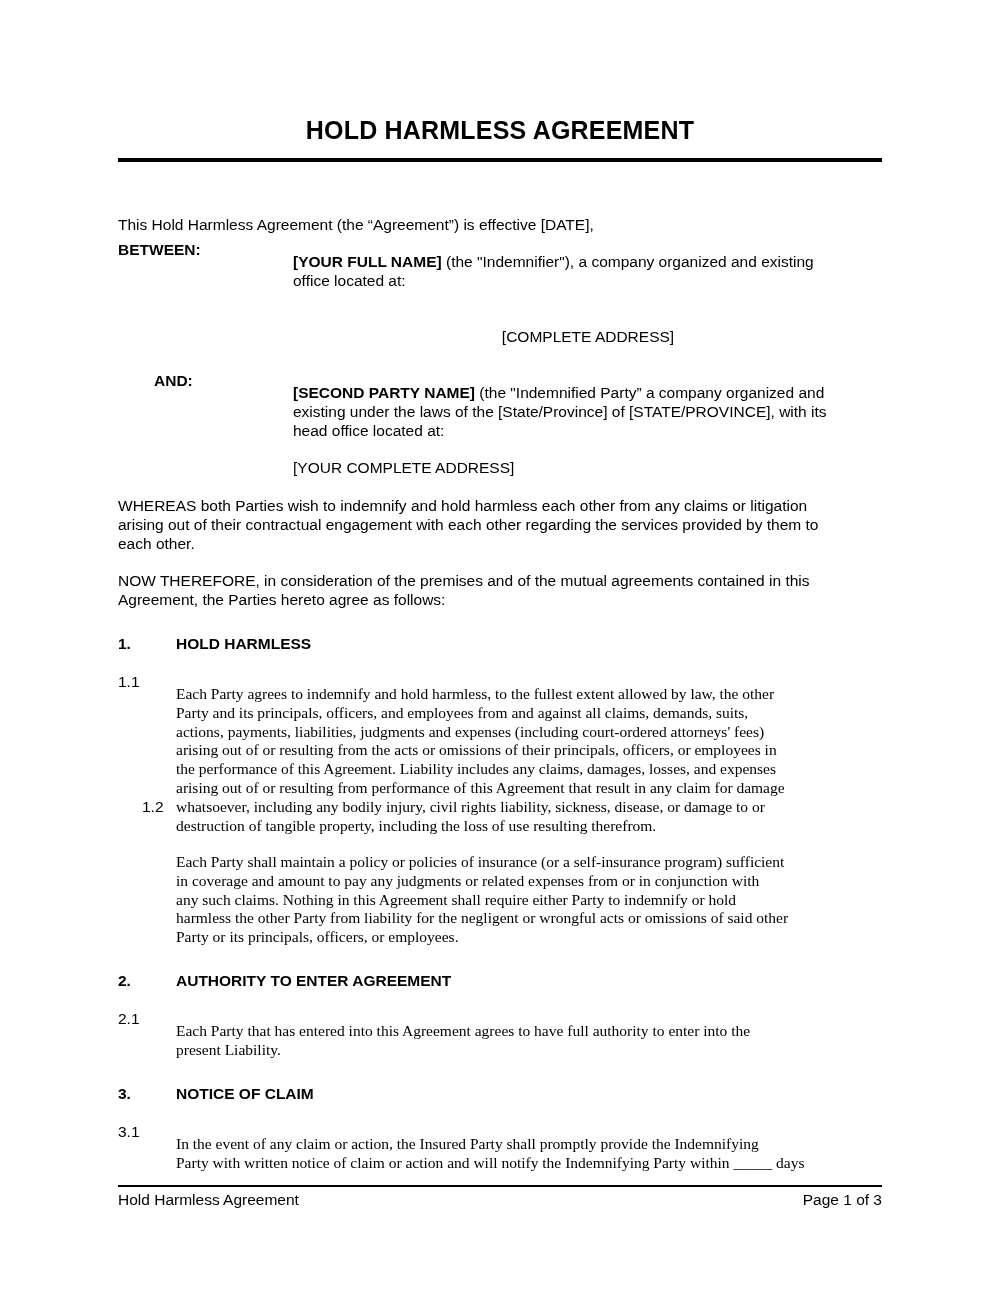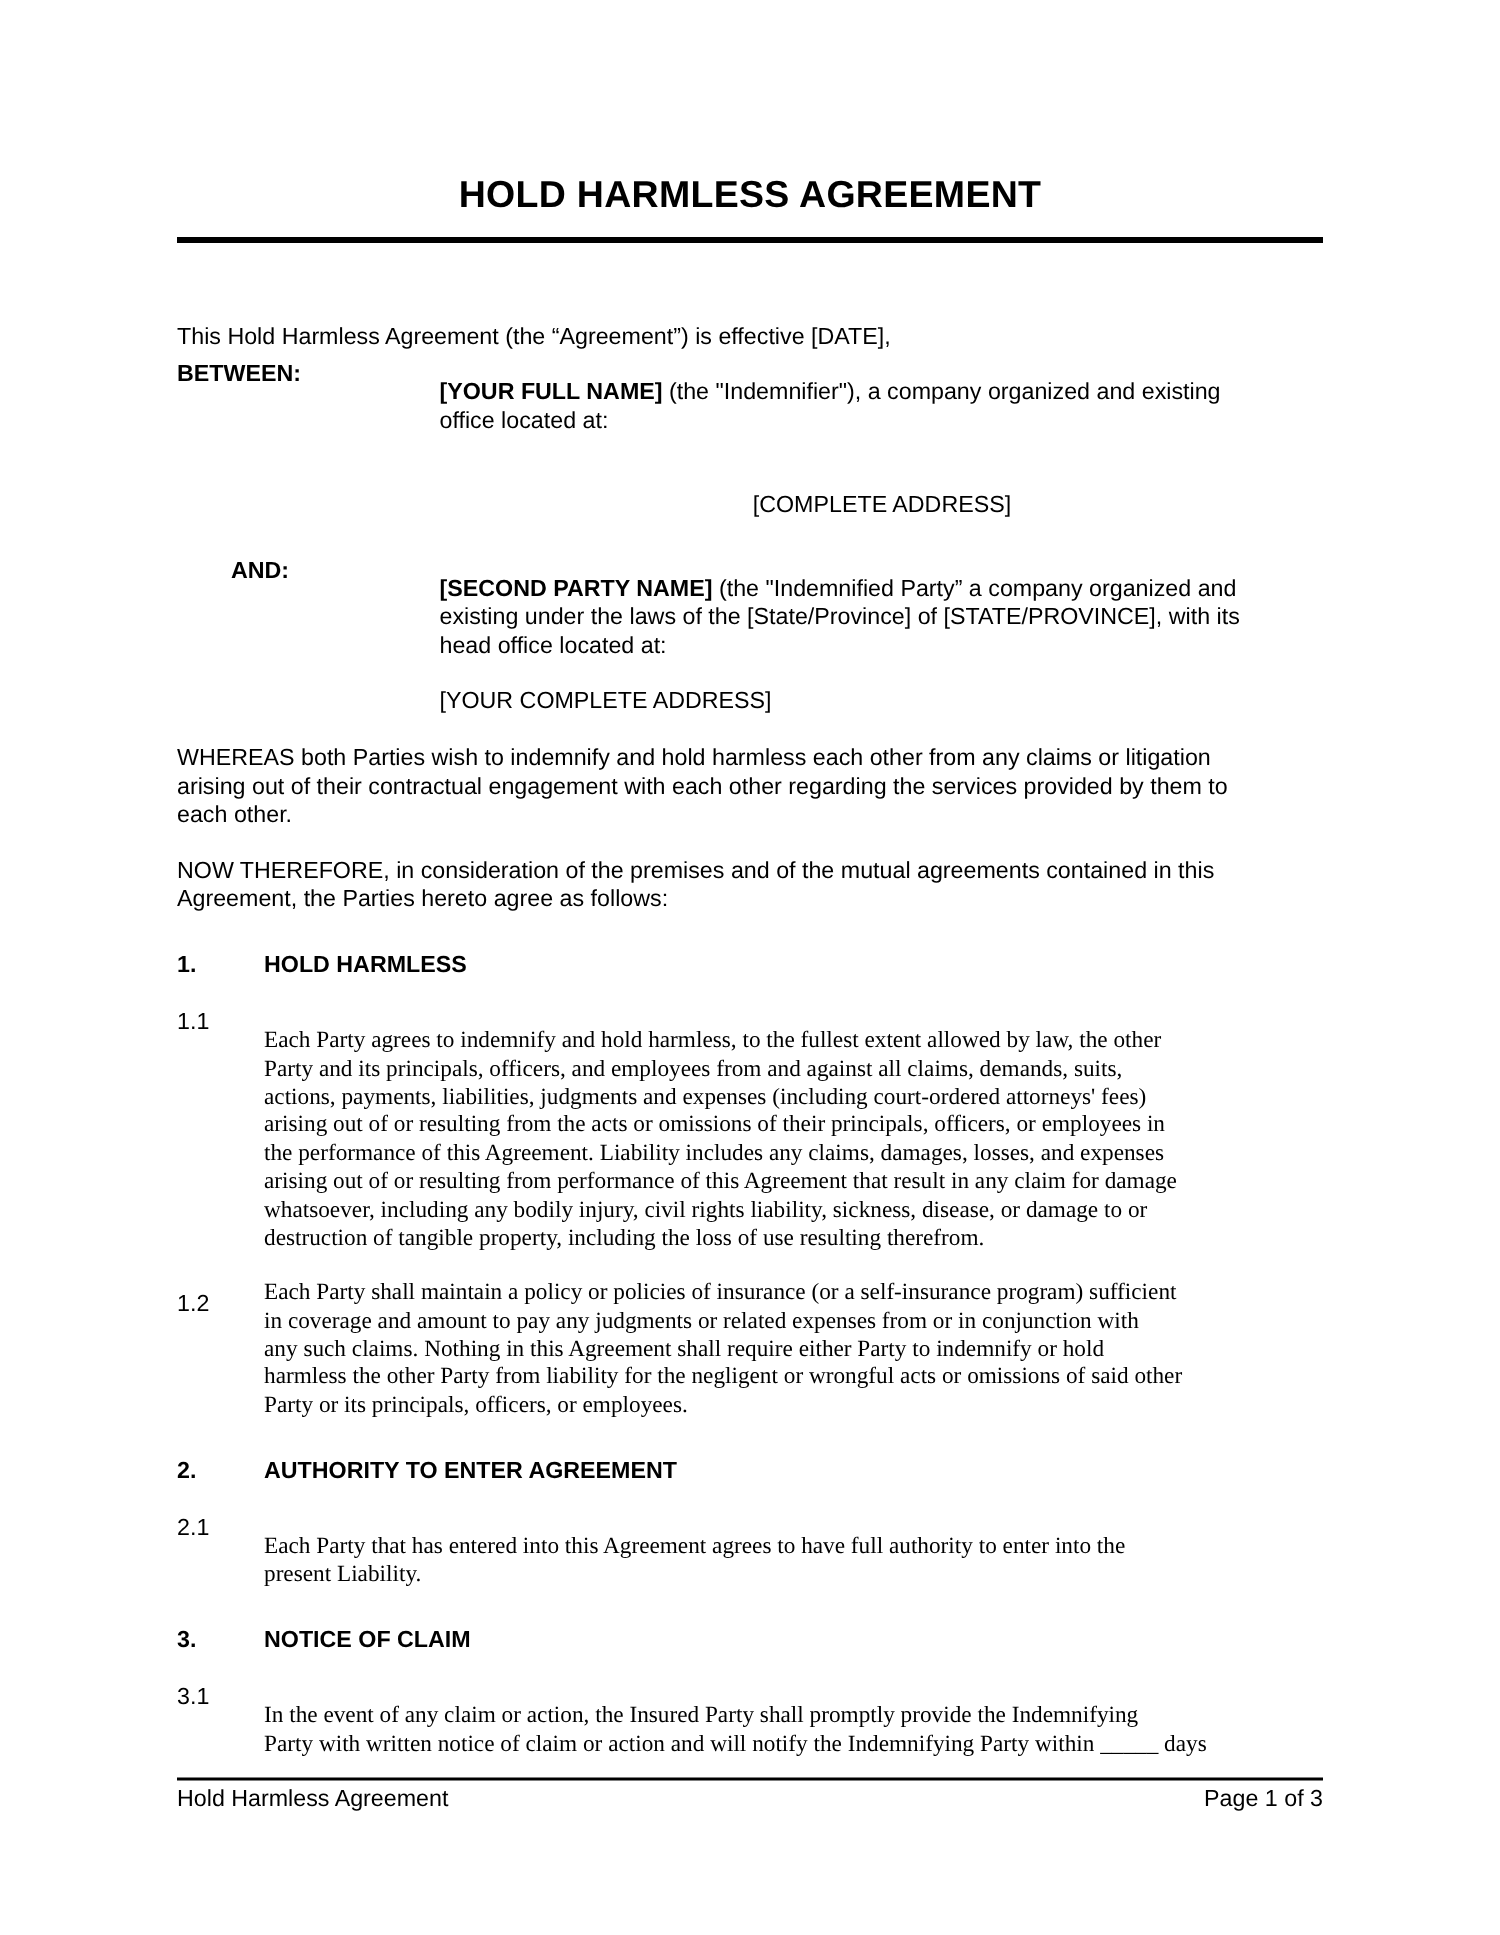--- a/index.html
+++ b/index.html
@@ -64,21 +64,21 @@
     <div>Each Party agrees to indemnify and hold harmless, to the fullest extent allowed by law, the other</div>
     <div>Party and its principals, officers, and employees from and against all claims, demands, suits,</div>
     <div>actions, payments, liabilities, judgments and expenses (including court-ordered attorneys' fees)</div>
     <div>arising out of or resulting from the acts or omissions of their principals, officers, or employees in</div>
     <div>the performance of this Agreement. Liability includes any claims, damages, losses, and expenses</div>
     <div>arising out of or resulting from performance of this Agreement that result in any claim for damage</div>
     <div>whatsoever, including any bodily injury, civil rights liability, sickness, disease, or damage to or</div>
     <div>destruction of tangible property, including the loss of use resulting therefrom.</div>
   </div>
 
-  <div class="num" style="top:861px;">1.2</div>
+  <div class="num" style="top:798px;margin-left:24px;">1.2</div>
   <div class="txt body-col" style="top:841px;">
     <div>Each Party shall maintain a policy or policies of insurance (or a self-insurance program) sufficient</div>
     <div>in coverage and amount to pay any judgments or related expenses from or in conjunction with</div>
     <div>any such claims. Nothing in this Agreement shall require either Party to indemnify or hold</div>
     <div>harmless the other Party from liability for the negligent or wrongful acts or omissions of said other</div>
     <div>Party or its principals, officers, or employees.</div>
   </div>
 
   <div class="num b" style="top:972px;">2.</div>
   <div class="lbl" style="left:176px; top:972px;">AUTHORITY TO ENTER AGREEMENT</div>

